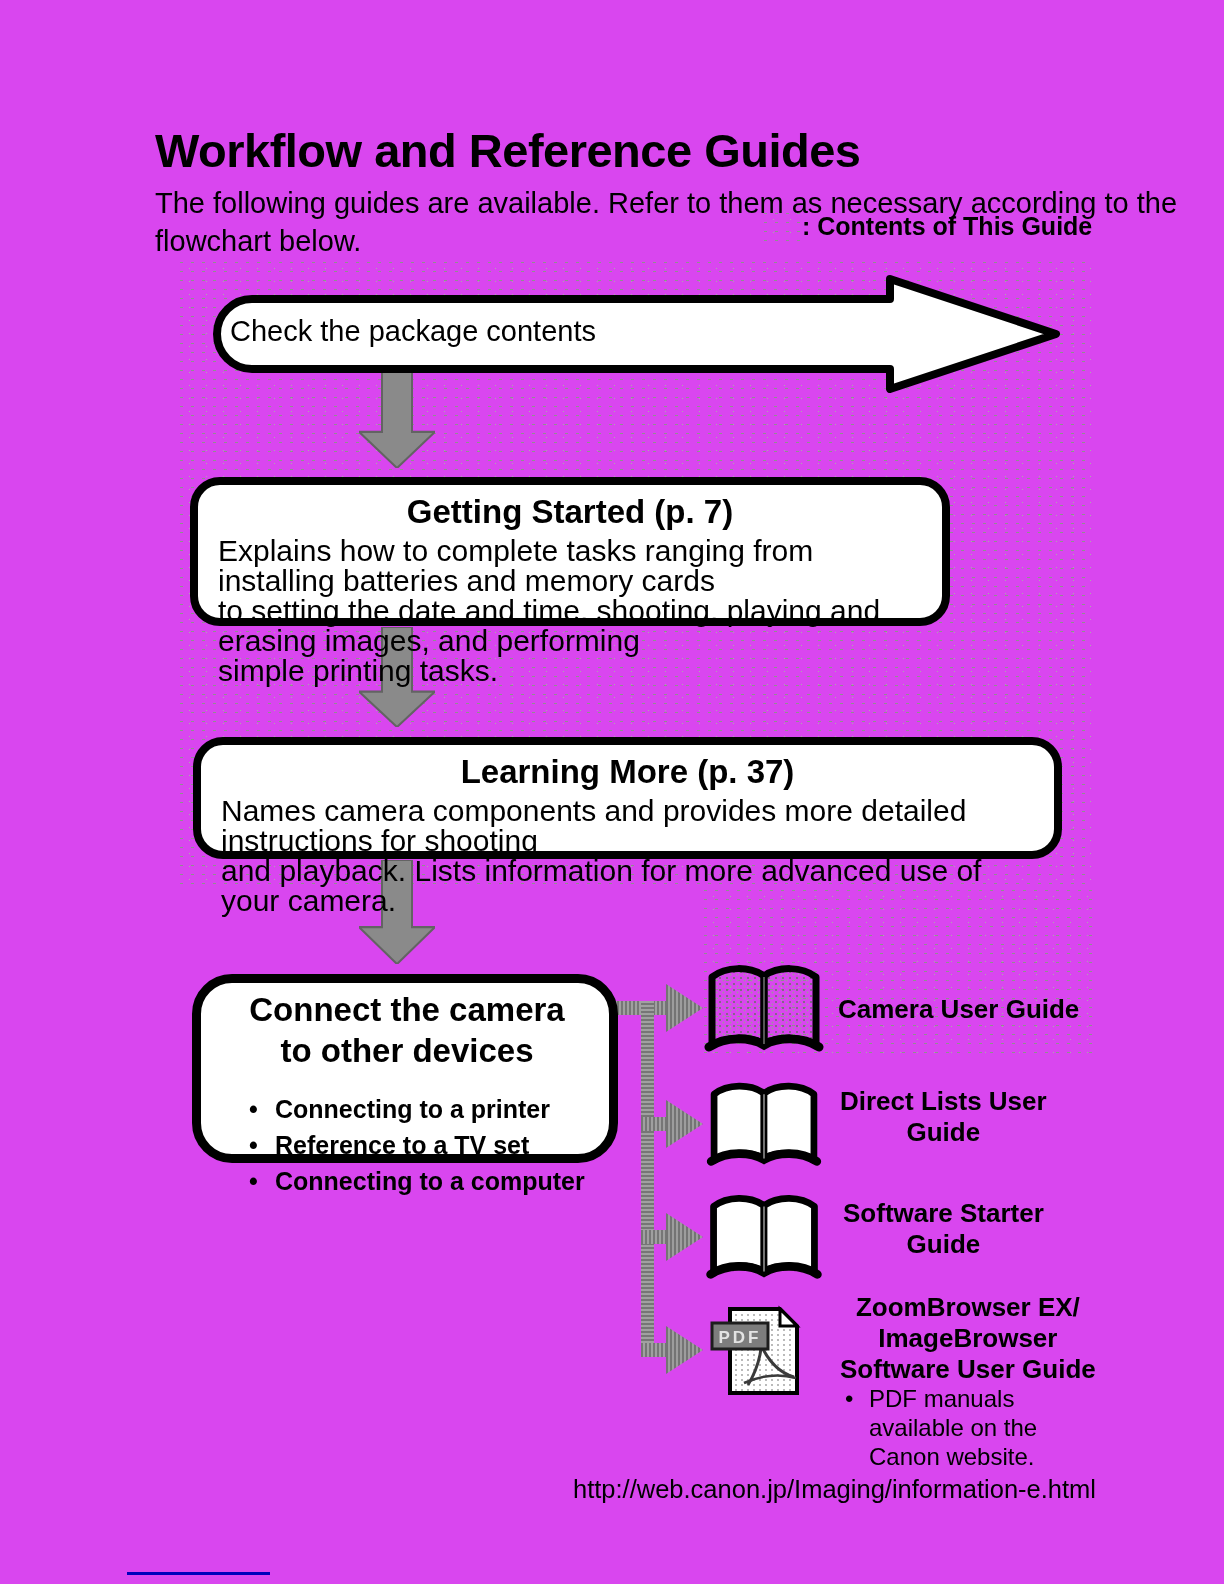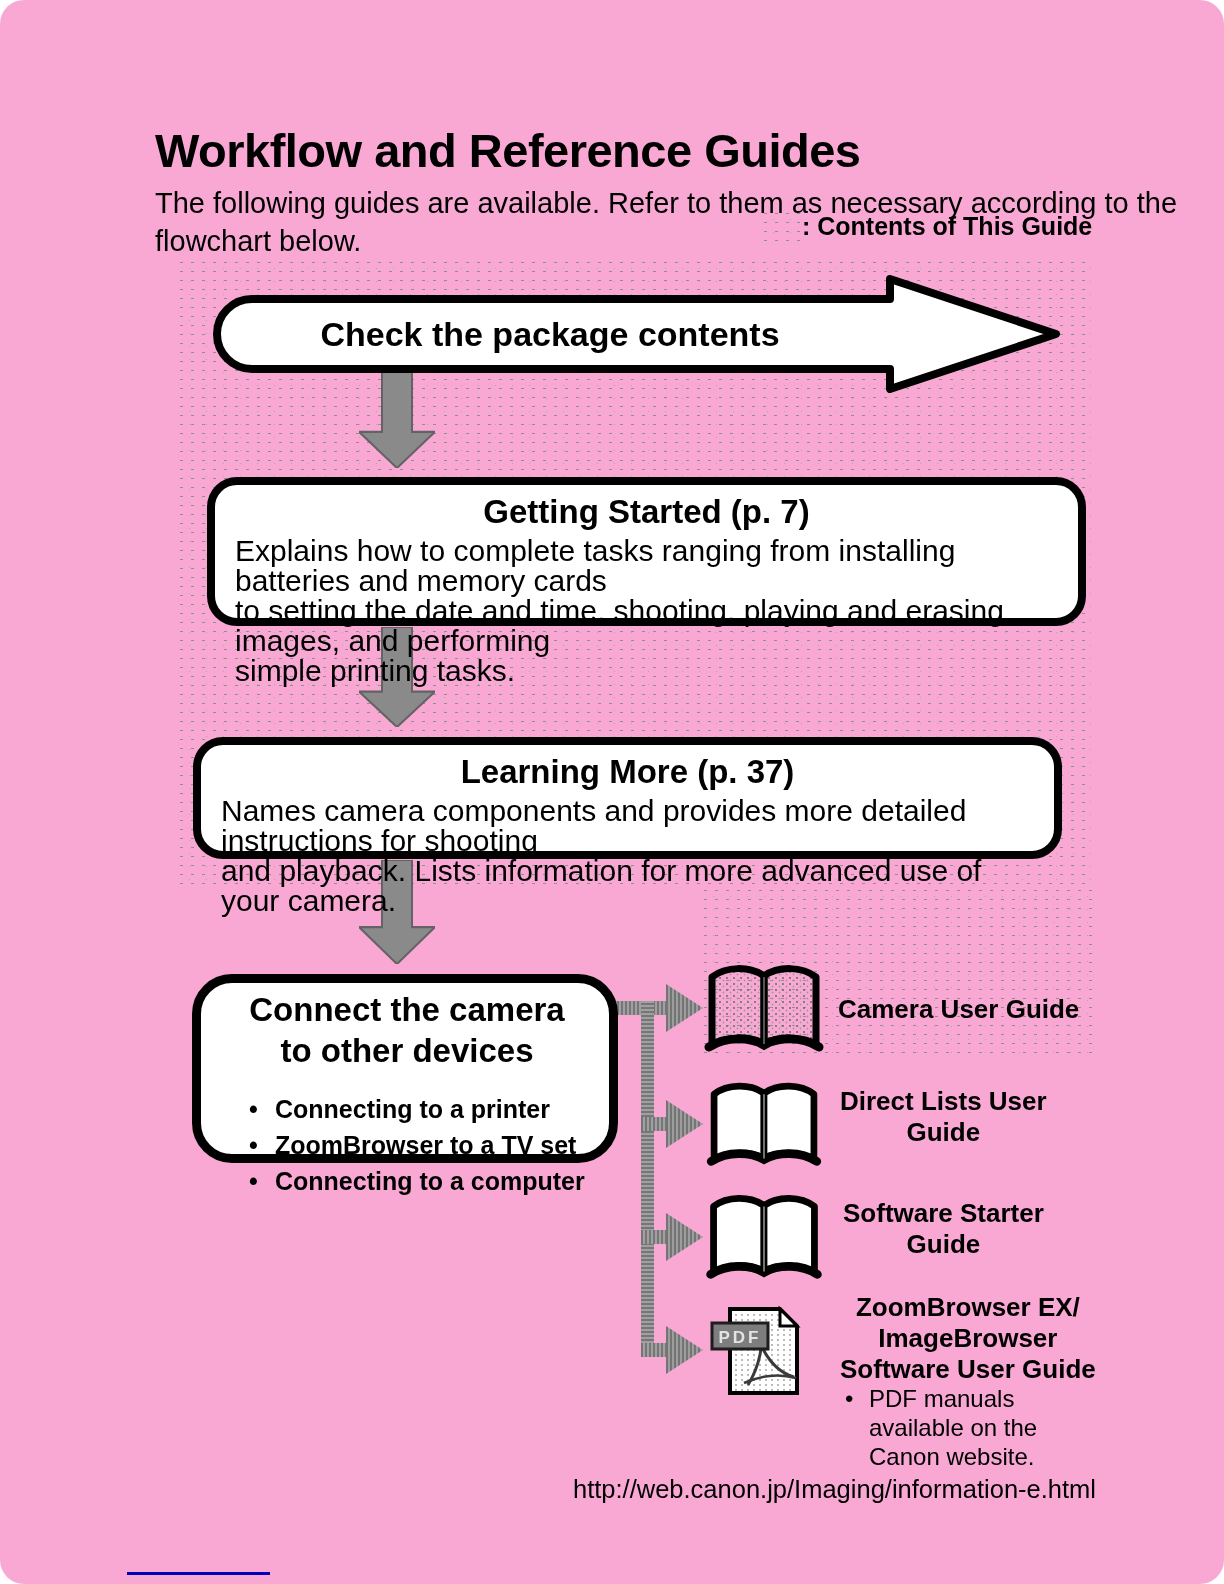--- a/index.html
+++ b/index.html
@@ -1,18 +1,18 @@
 <!DOCTYPE html>
 <html><head>
 <meta charset="utf-8">
 <style>
   html,body{margin:0;padding:0;background:#fff;}
   .page{
-    position:relative;width:1224px;height:1584px;background:#f9a8d4;overflow:hidden;
-    font-family:"Liberation Sans", sans-serif;color:#000;border-radius:24px;
+    position:relative;width:1224px;height:1584px;background:#d946ef;overflow:hidden;
+    font-family:"Liberation Sans", sans-serif;color:#000;
   }
   
   .dotpat{
     background-image:
       radial-gradient(#8f8f8f 1.05px, rgba(0,0,0,0) 1.05px),
       radial-gradient(#ababab 0.9px, rgba(0,0,0,0) 0.9px);
     background-size:11px 9px, 17px 13px;
     background-position:0 0, 5px 4px;
   }
   .region{position:absolute;z-index:0;}
@@ -23,33 +23,33 @@
   .title{position:absolute;left:155px;top:92px;font-size:47px;font-weight:bold;letter-spacing:-0.5px;z-index:2;}
   .intro{position:absolute;left:155px;top:155px;font-size:29px;line-height:38px;white-space:pre-line;z-index:2;}
   .legend{position:absolute;left:760px;top:209px;display:flex;align-items:center;z-index:2;}
   .legend .swatch{width:42px;height:34px;}
   .legend .label{font-size:25px;font-weight:bold;}
 
   
   .banner{position:absolute;left:190px;top:275px;width:880px;height:118px;z-index:2;}
   .banner svg{position:absolute;left:0;top:0;width:880px;height:118px;}
   .banner .banner-text{
-    position:absolute;left:40px;top:40px;width:640px;text-align:center;
-    font-size:34px;font-weight:bold;
+    position:absolute;left:40px;top:40px;width:640px;text-align:left;
+    font-size:29px;font-weight:normal;
   }
 
   
   .down-arrow{position:absolute;z-index:1;width:76px;}
   .da1{left:359px;top:366px;height:102px;}
   .da2{left:359px;top:627px;height:100px;}
   .da3{left:359px;top:860px;height:104px;}
 
   
   .box{position:absolute;box-sizing:border-box;background:#fff;border:8px solid #000;border-radius:30px;z-index:2;}
-  .box2{left:207px;top:477px;width:879px;height:149px;}
+  .box2{left:190px;top:477px;width:760px;height:149px;}
   .box3{left:193px;top:737px;width:869px;height:122px;}
   .box4{left:192px;top:974px;width:426px;height:189px;border-width:9px;border-radius:40px;}
   .box h2{margin:8px 0 5px 0;text-align:center;font-size:33px;font-weight:bold;}
   .box .body{font-size:30px;line-height:30px;padding:0 14px 0 20px;white-space:pre-line;}
   .box4 h2{margin:6px 0 8px 4px;font-size:33px;line-height:41px;white-space:pre-line;}
   .box4 .bullets{margin:20px 0 0 0;padding:0 0 0 48px;list-style:none;}
   .box4 .bullets li{font-size:25px;font-weight:bold;line-height:36px;}
   .box4 .bullets li::before{content:"\2022";display:inline-block;width:26px;}
 
   
@@ -136,21 +136,21 @@
     <h2>Learning More (p. 37)</h2>
     <div class="body">Names camera components and provides more detailed instructions for shooting
 and playback. Lists information for more advanced use of your camera.</div>
   </div>
 
   <div class="box box4">
     <h2>Connect the camera
 to other devices</h2>
     <ul class="bullets">
       <li>Connecting to a printer</li>
-      <li>ZoomBrowser to a TV set</li>
+      <li>Reference to a TV set</li>
       <li>Connecting to a computer</li>
     </ul>
   </div>
 
   <div class="cbar h hbar1"></div>
   <div class="cbar v vbar"></div>
   <div class="cbar h stub2"></div>
   <div class="cbar h stub3"></div>
   <div class="cbar h stub4"></div>
   <div class="chead chead1"></div>

